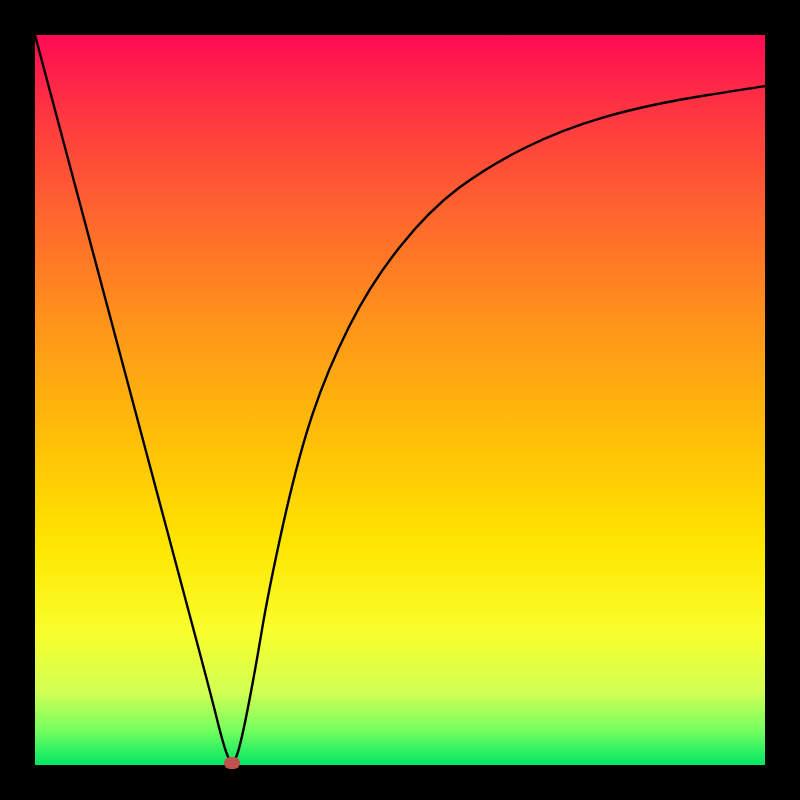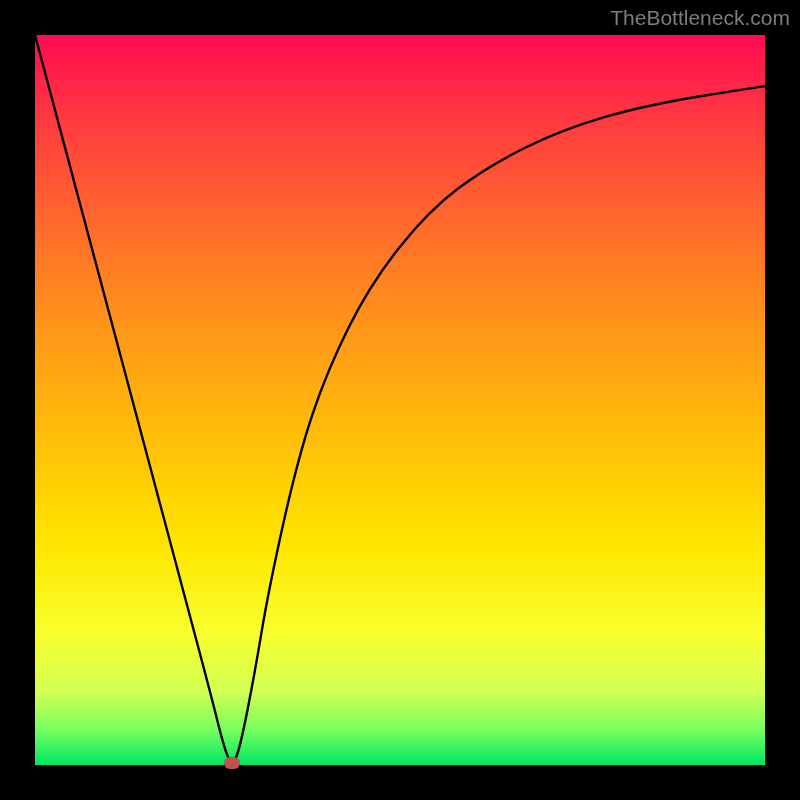--- a/index.html
+++ b/index.html
@@ -62,21 +62,20 @@
     height: 12px;
     background: #c0524e;
     border-radius: 6px / 6px;
   }
 </style>
 </head>
 <body>
 
 <div class="frame">
 
-  <div class="watermark">TheBottleneck.com</div>
 
   <div class="plot-area">
 
     <svg class="curve" viewBox="0 0 730 730" preserveAspectRatio="none">
       <path d="M 0.0 0.0 Q 0.0 0.0 14.6 54.8 Q 29.2 109.5 43.8 164.3 Q 58.4 219.0 73.0 273.8 Q 87.6 328.5 102.2 383.3 Q 116.8 438.0 131.4 492.8 Q 146.0 547.5 160.6 602.3 Q 175.2 657.0 182.5 686.2 Q 189.8 715.4 193.5 722.7 Q 197.1 730.0 200.8 722.7 Q 204.4 715.4 211.7 678.9 Q 219.0 642.4 226.3 598.6 Q 233.6 554.8 248.2 489.1 Q 262.8 423.4 277.4 379.6 Q 292.0 335.8 313.9 292.0 Q 335.8 248.2 365.0 211.7 Q 394.2 175.2 423.4 153.3 Q 452.6 131.4 489.1 113.2 Q 525.6 94.9 569.4 82.1 Q 613.2 69.4 671.6 60.2 T 730.0 51.1" fill="none" stroke="#000" stroke-width="2.4" stroke-linecap="round" stroke-linejoin="round"></path>
     </svg>
 
     <div class="marker" style="left: 189.1px; top: 722px; background: rgb(192, 82, 78);"></div>
 
   </div>

